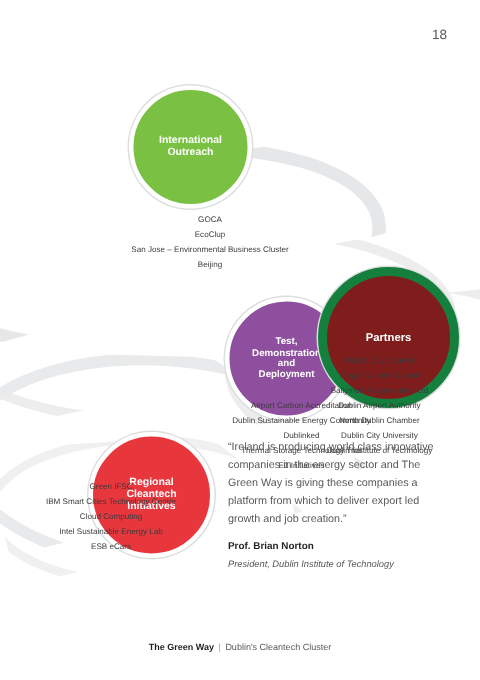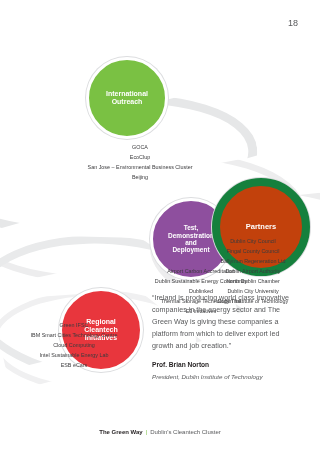--- a/index.html
+++ b/index.html
@@ -62,21 +62,21 @@
     font-size:7px;
   }
   .c-test{
     left:150px;top:198px;width:76px;height:76px;
     background:#8e4f9e;border:3px solid #ffffff;
     box-shadow:0 0 0 1px #dcdddf;
     font-size:6.5px;
   }
   .c-partners{
     left:212px;top:178px;width:82px;height:82px;
-    background:#c2410c;border:8px solid #15803d;
+    background:#7f1d1d;border:6px solid #15803d;
     box-shadow:0 0 0 1px #dcdddf;
     font-size:7.5px;
   }
   .c-regional{
     left:59px;top:288px;width:78px;height:78px;
     background:#e8363d;border:3px solid #ffffff;
     box-shadow:0 0 0 1px #dcdddf;
     font-size:7px;
   }
   .circle span{display:block;padding:0 4px;}

